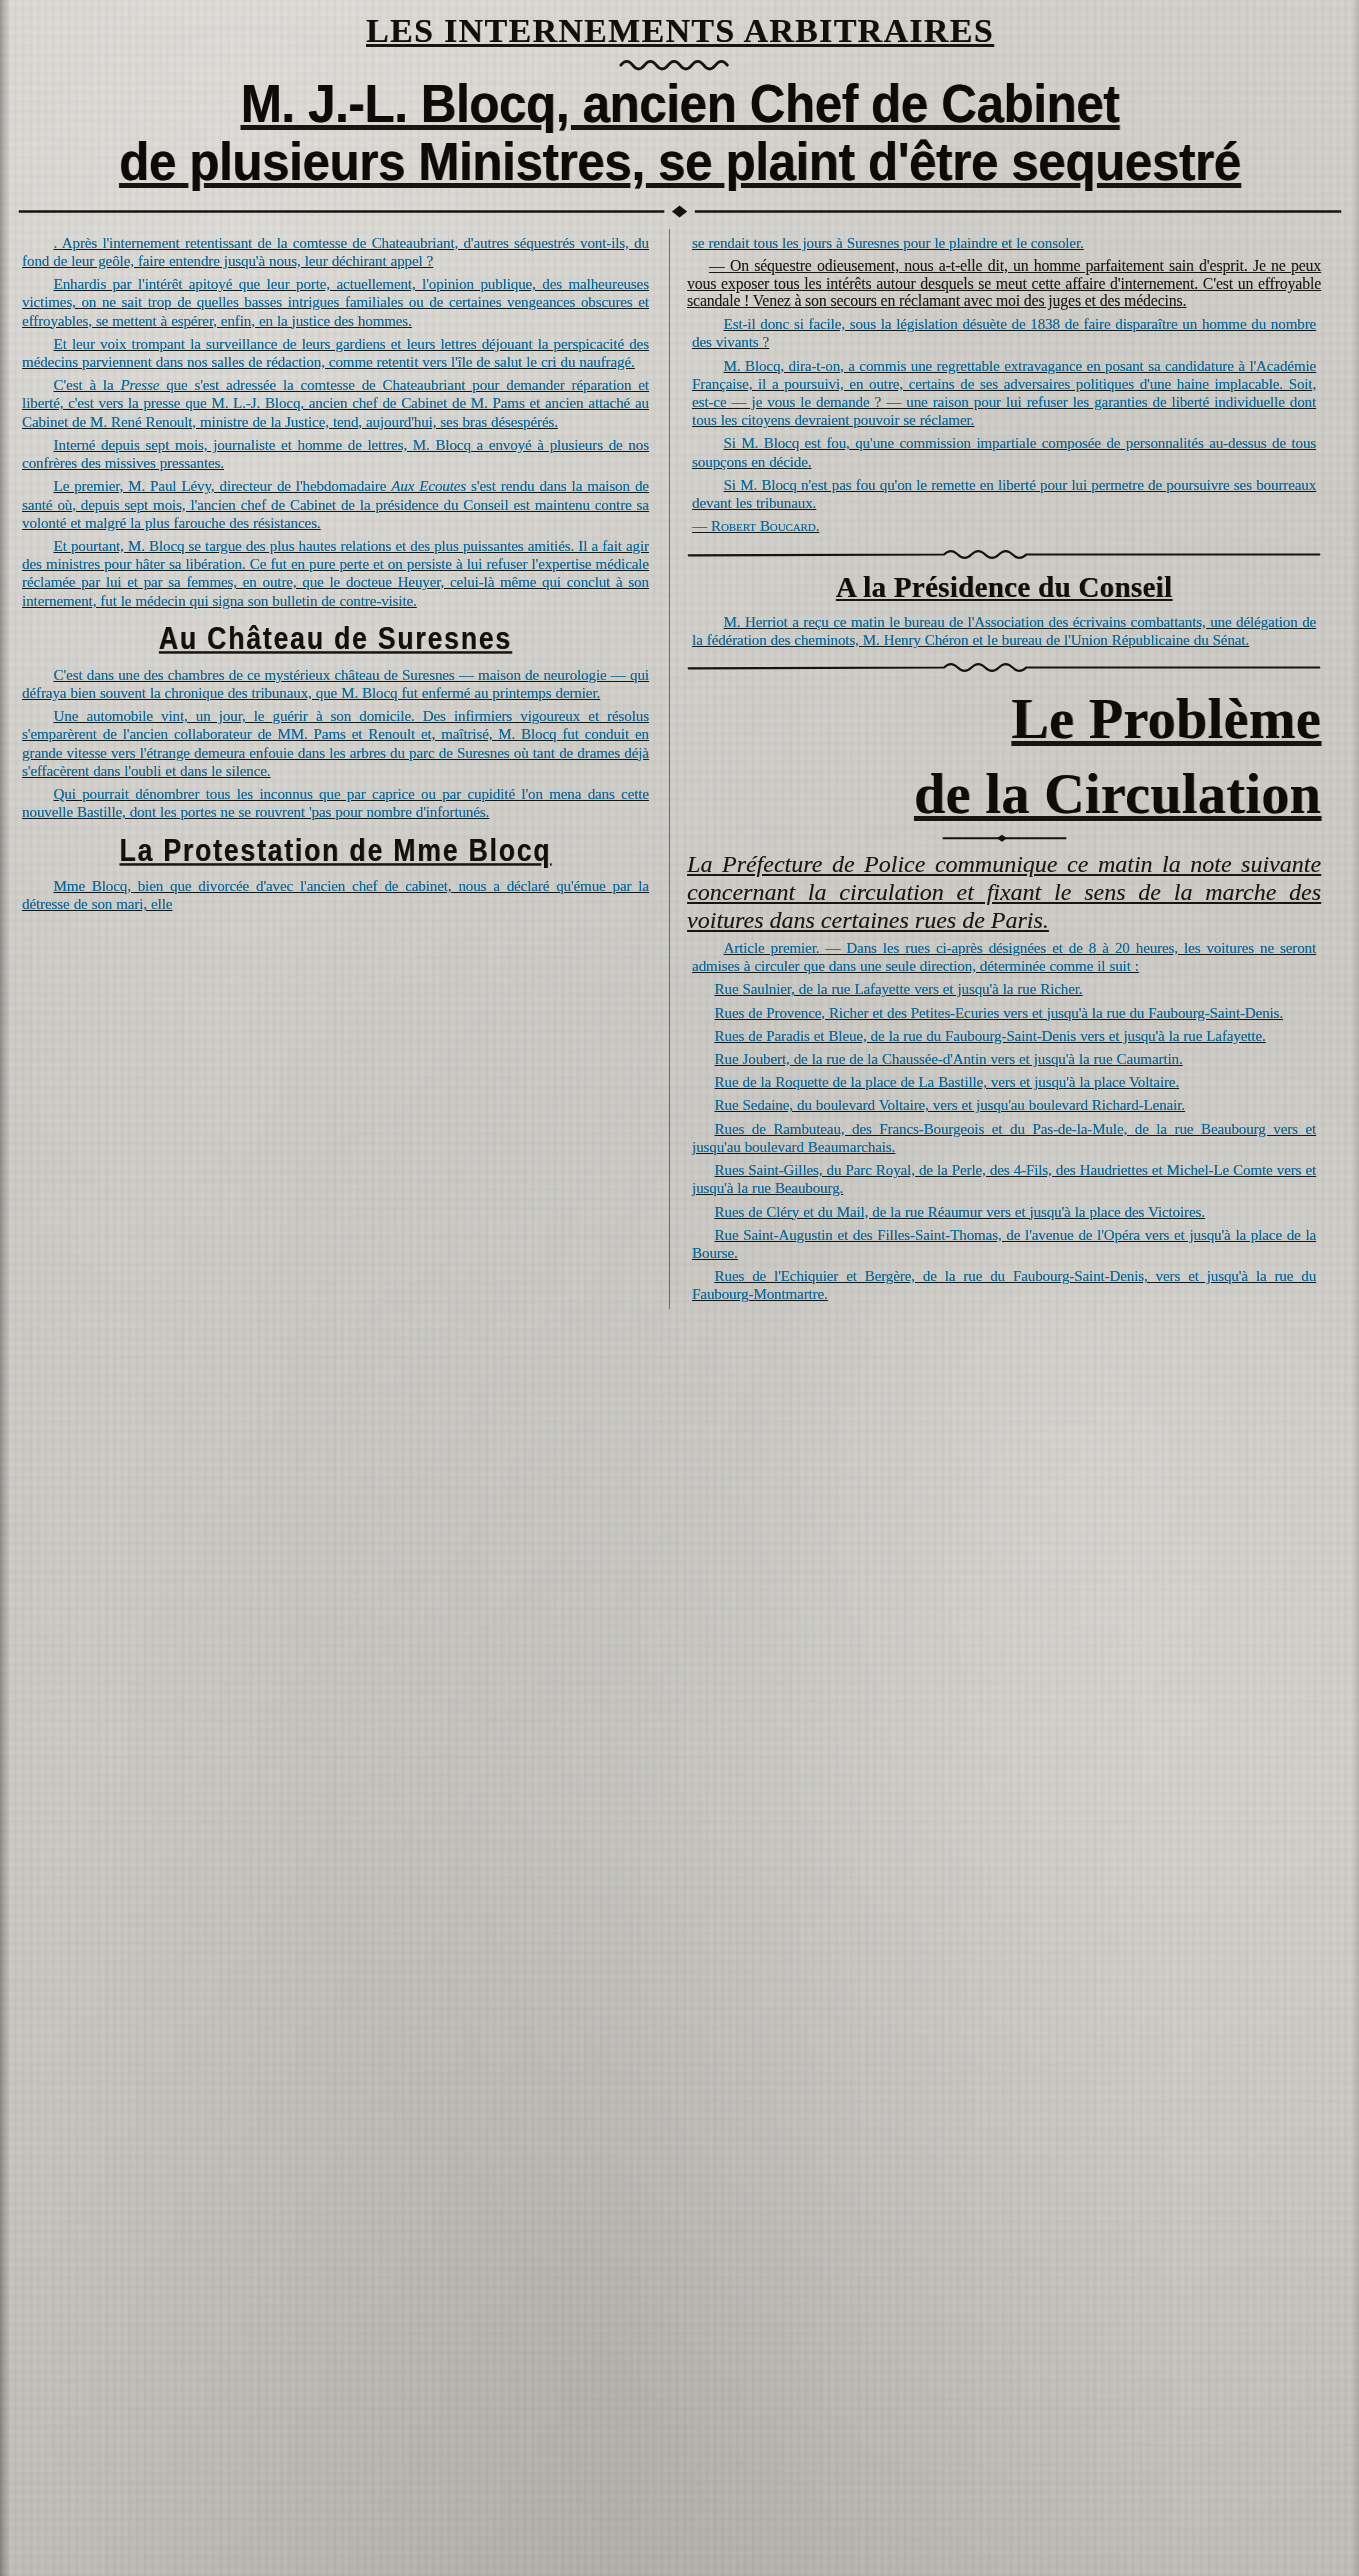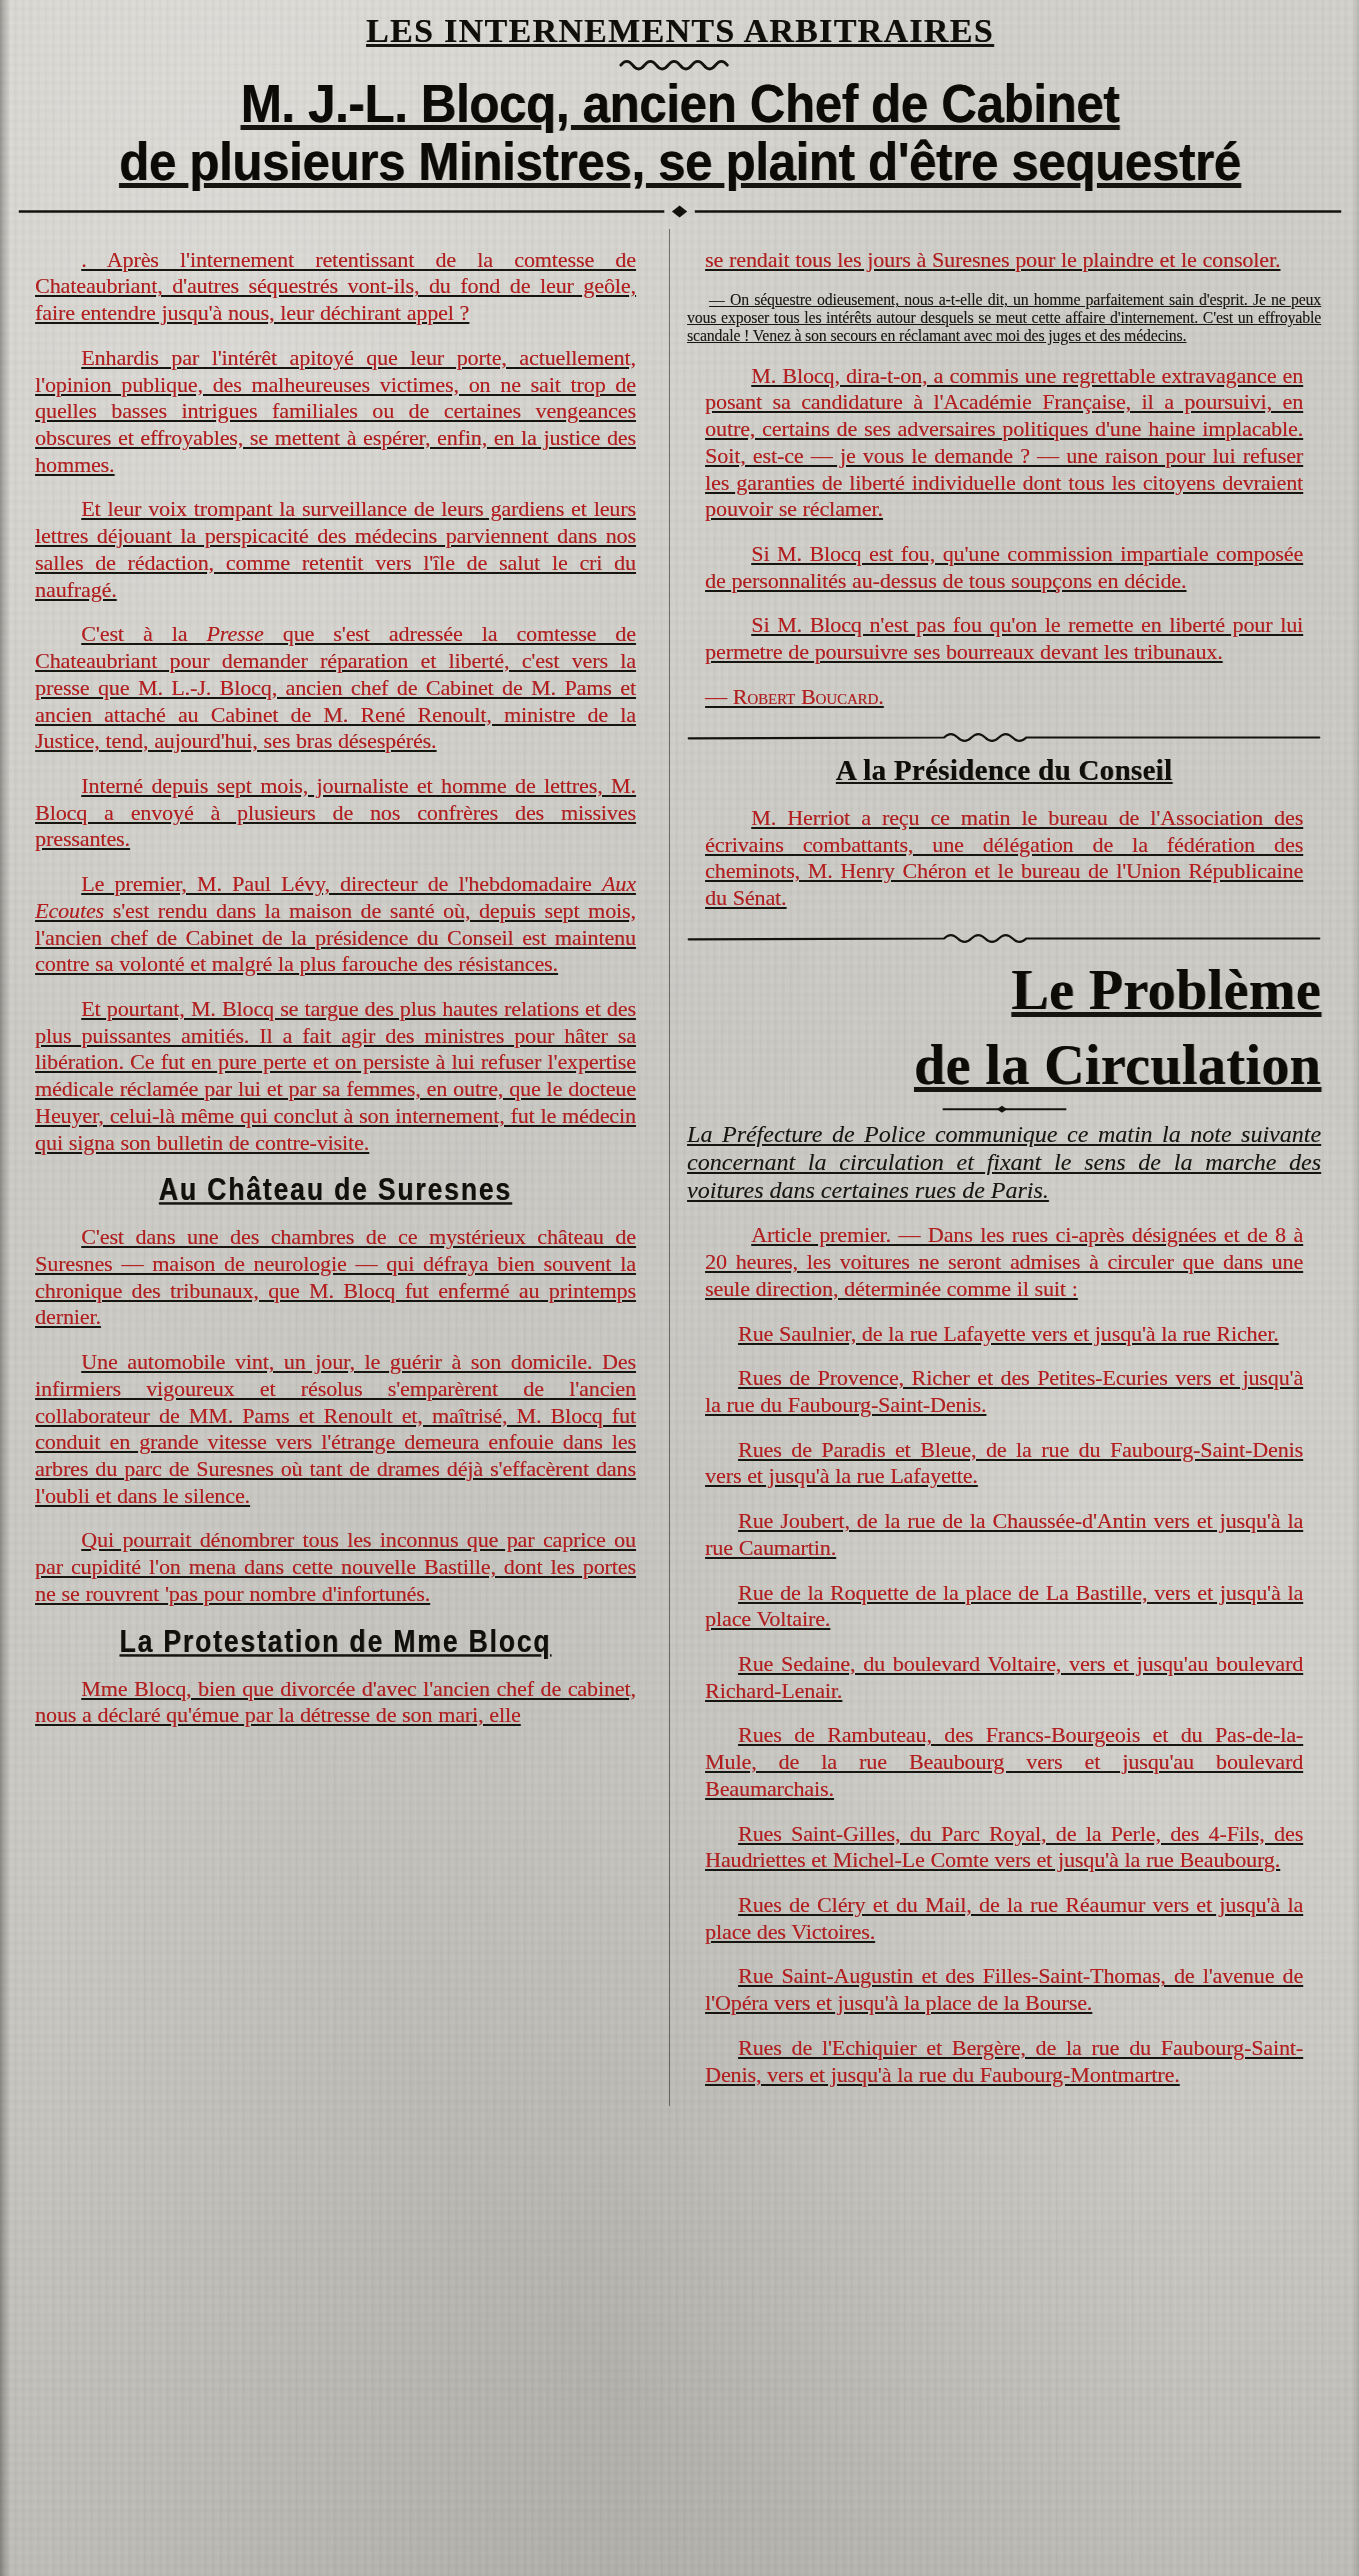--- a/index.html
+++ b/index.html
@@ -74,26 +74,26 @@
     gap:0;
     align-items:flex-start;
     padding:0 5.1px;
   }
   .col { width:652px; box-sizing:border-box; }
   .col.left { padding-right:15.2px; }
   .col.right { padding-left:17px; border-left:1.7px solid rgba(20,18,12,0.5); }
 
   .body p, .body .para {
     font-family:"Liberation Serif", serif;
-    font-size:22px;
+    font-size:15px;
     line-height:1.215;
     text-align:justify;
-    margin:18px;
+    margin:5px;
     text-indent:2.1em;
-    color:#b91c1c;
+    color:#0369a1;
     letter-spacing:-0.1px;
     word-spacing:0.4px;
     text-shadow:0.3px 0 0 rgba(0,0,0,0.32);
   }
   .body p.noind { text-indent:0; }
   .body p em, .body .para em { font-style:italic; }
 
   
   .fine {
     font-family:"Liberation Serif", serif;
@@ -223,20 +223,21 @@
       <div class="subhead-deco">La Protestation de Mme Blocq</div>
 
       <p>Mme Blocq, bien que divorcée d'avec l'ancien chef de cabinet, nous a déclaré qu'émue par la détresse de son mari, elle</p>
     </div>
 
     <div class="col right body">
       <p class="noind">se rendait tous les jours à Suresnes pour le plaindre et le consoler.</p>
 
       <div class="fine">— On séquestre odieusement, nous a-t-elle dit, un homme parfaitement sain d'esprit. Je ne peux vous exposer tous les intérêts autour desquels se meut cette affaire d'internement. C'est un effroyable scandale ! Venez à son secours en réclamant avec moi des juges et des médecins.</div>
 
+      <p>Est-il donc si facile, sous la législation désuète de 1838 de faire disparaître un homme du nombre des vivants ?</p>
       <p>M. Blocq, dira-t-on, a commis une regrettable extravagance en posant sa candidature à l'Académie Française, il a poursuivi, en outre, certains de ses adversaires politiques d'une haine implacable. Soit, est-ce — je vous le demande ? — une raison pour lui refuser les garanties de liberté individuelle dont tous les citoyens devraient pouvoir se réclamer.</p>
       <p>Si M. Blocq est fou, qu'une commission impartiale composée de personnalités au-dessus de tous soupçons en décide.</p>
       <p>Si M. Blocq n'est pas fou qu'on le remette en liberté pour lui permetre de poursuivre ses bourreaux devant les tribunaux.</p>
 
       <p class="byline noind">— Robert Boucard.</p>
 
       <div class="wavy-rule">
         <svg viewBox="0 0 740 20" preserveAspectRatio="none" aria-hidden="true">
           <path d="M2 11 L300 10 q8 -8 16 0 q8 8 16 0 q8 -8 16 0 q8 8 16 0 q8 -8 16 0 q8 8 16 0 L738 10" fill="none" stroke="#14130d" stroke-width="2.6" stroke-linecap="round"></path>
         </svg>

